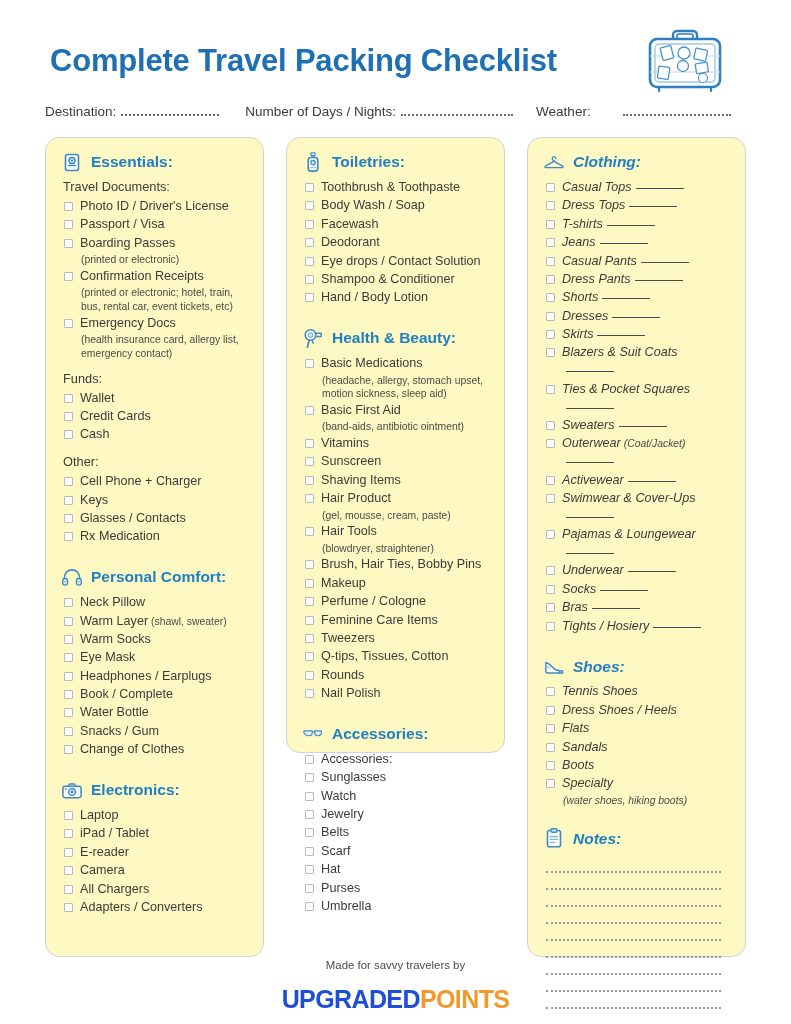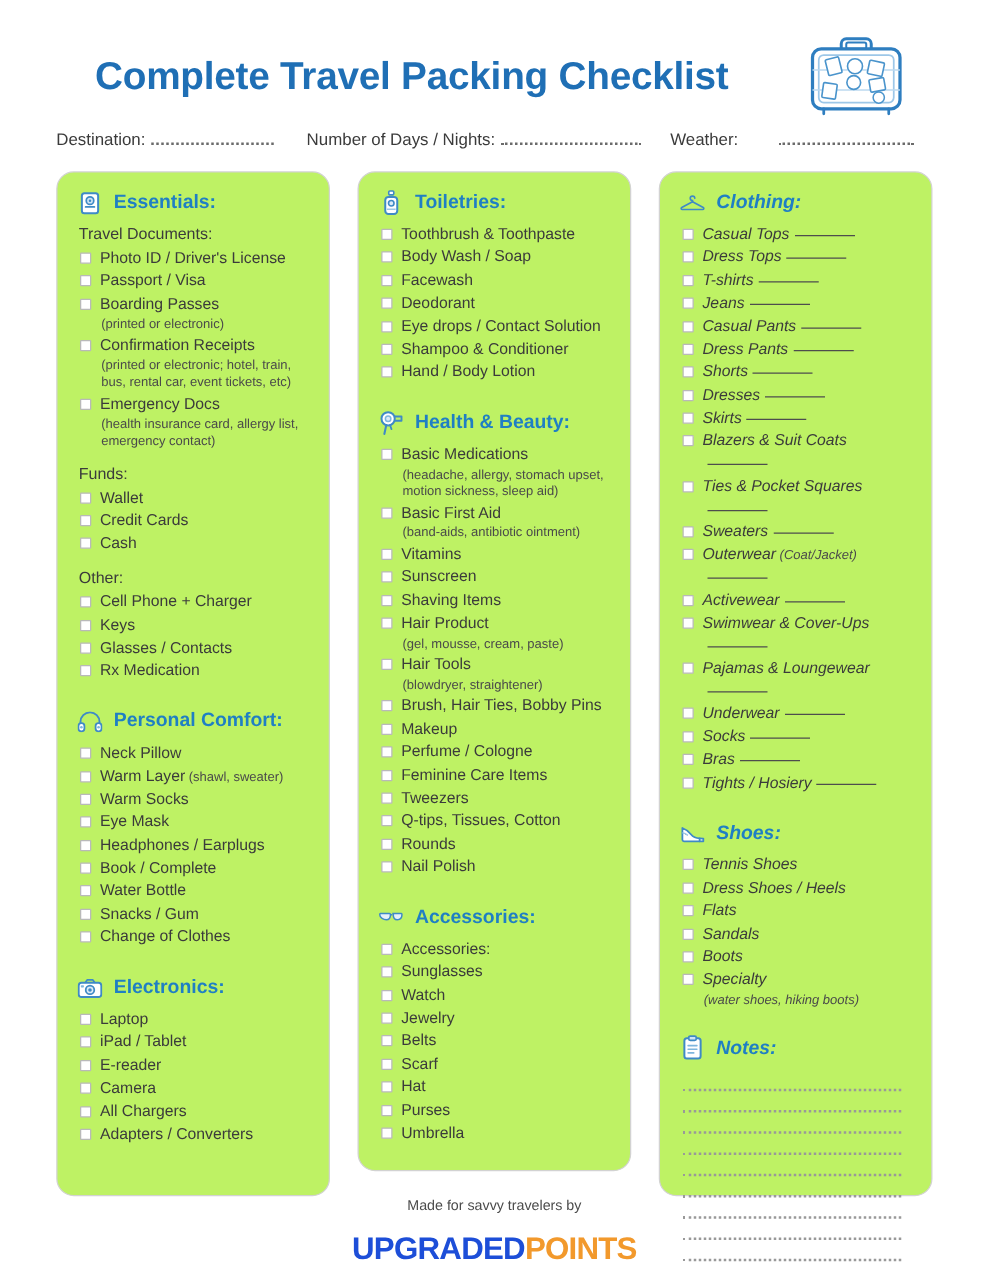--- a/index.html
+++ b/index.html
@@ -14,21 +14,21 @@
     position: relative;
   }
   .page {
     width: 791px;
     height: 1024px;
     position: relative;
     padding: 0;
   }
   
   .header {
-    padding: 30px 45px 0 66px;
+    padding: 30px 45px 0 40px;
     display: flex;
     align-items: center;
     justify-content: space-between;
     height: 92px;
   }
   .title {
     font-size: 31px;
     font-weight: bold;
     color: #1f6fb5;
     letter-spacing: -0.2px;
@@ -73,27 +73,27 @@
   
   .columns {
     display: flex;
     gap: 22px;
     padding: 18px 45px 0 45px;
     align-items: flex-start;
   }
   .card {
     border: 1px solid #d2d2d2;
     border-radius: 14px;
-    background: #bef264;
+    background: #fef9c3;
     padding: 14px 20px 14px 16px;
     flex: 1 1 0;
     min-width: 0;
   }
   .card.col1 { height: 820px; }
-  .card.col2 { height: 800px; }
+  .card.col2 { height: 616px; }
   .card.col3 { height: 820px; font-style: italic; }
 
   
   .sec-head {
     display: flex;
     align-items: center;
     gap: 9px;
     margin: 0 0 7px 0;
   }
   .sec-head.spaced { margin-top: 21px; }

